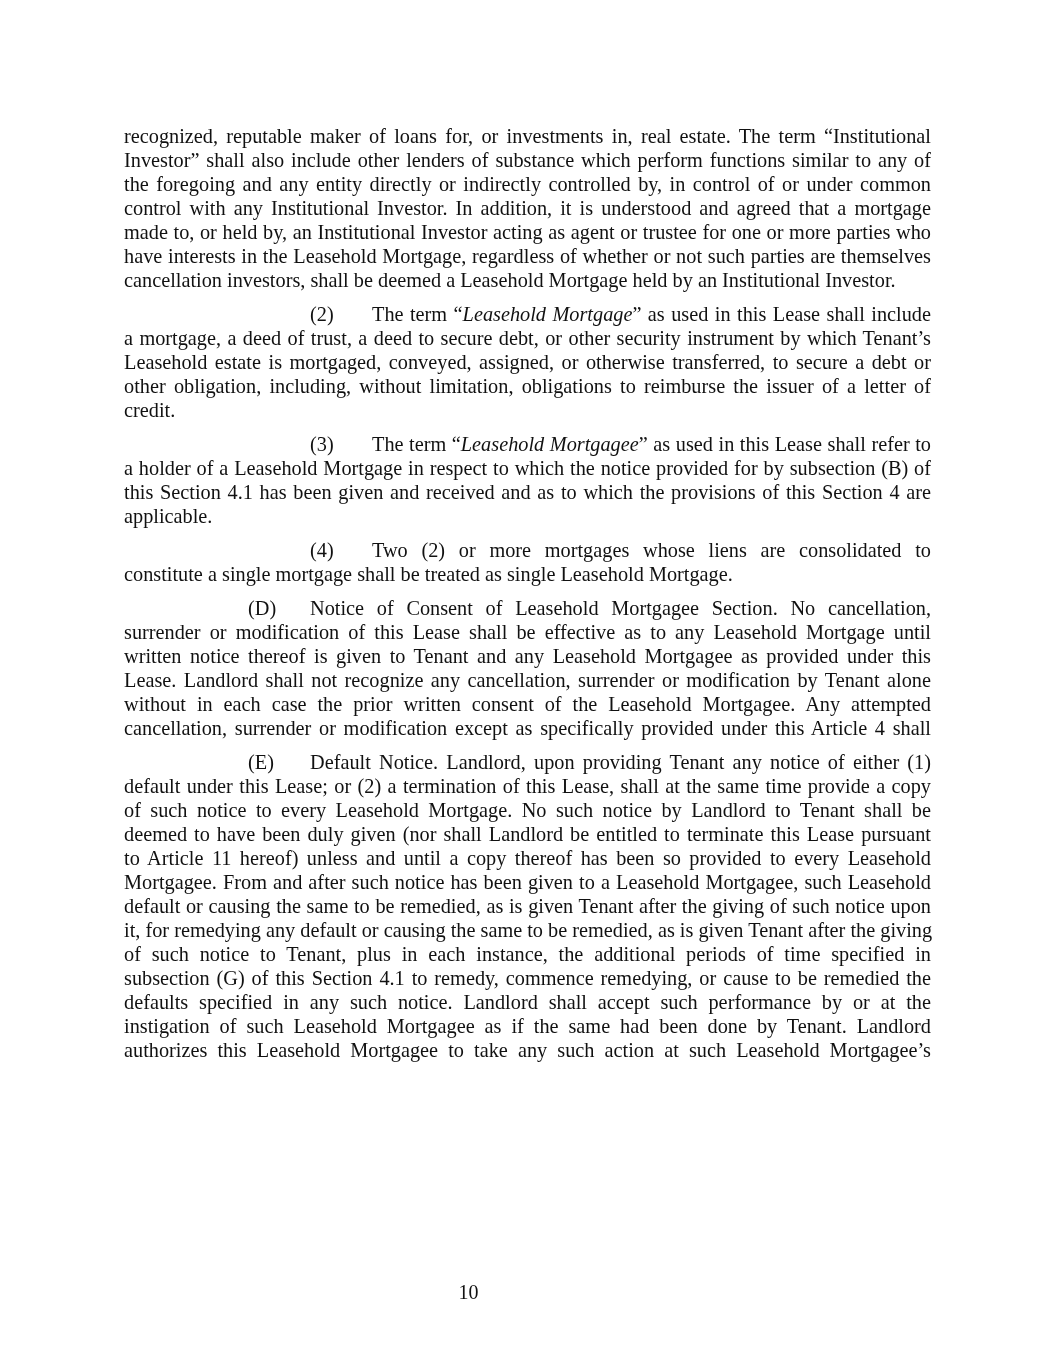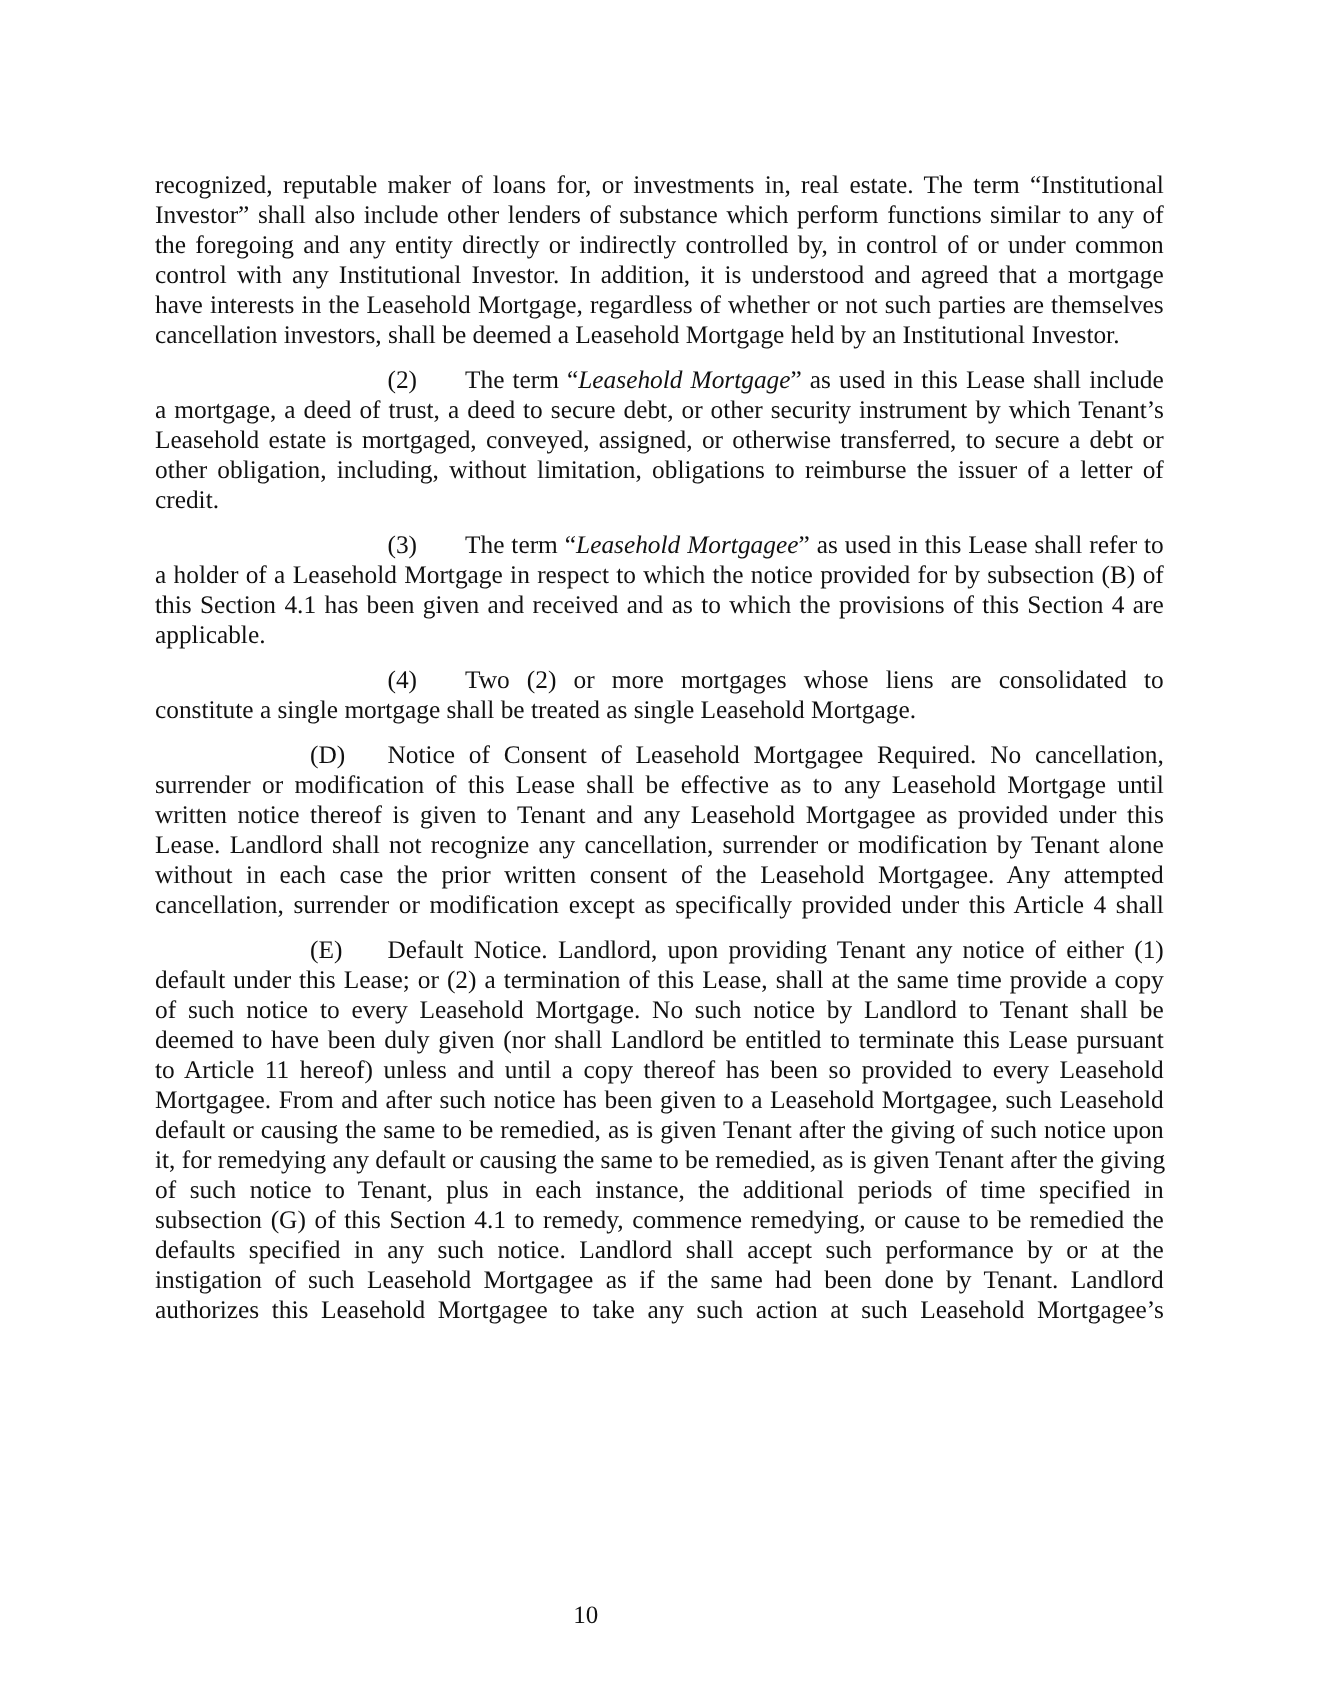--- a/index.html
+++ b/index.html
@@ -1,21 +1,21 @@
 <!DOCTYPE html>
 <html><head>
 <meta charset="utf-8">
 <style>
   html, body { margin: 0; padding: 0; background: #ffffff; }
   body { width: 1055px; height: 1365px; position: relative; overflow: hidden; }
   .page {
     position: absolute; left: 124px; top: 124px; width: 807px;
     font-family: "Liberation Serif", serif; font-size: 20.3px; color: #111111;
   }
-  .para { margin: 12px 0 10px 0; }
+  .para { margin: 0 0 10px 0; }
   .line {
     display: block; height: 24px; line-height: 24px; white-space: nowrap;
     text-align: justify; text-align-last: justify;
   }
   .line.last { text-align: left; text-align-last: left; }
   .indent1 { padding-left: 124px; }
   .indent2 { padding-left: 186px; }
   .lbl { display: inline-block; }
   .indent1 .lbl { width: 62px; }
   .indent2 .lbl { width: 62px; }
@@ -28,20 +28,21 @@
 </head>
 <body>
 
 <div class="page">
 
   <div class="para">
     <span class="line">recognized, reputable maker of loans for, or investments in, real estate.  The term “Institutional</span>
     <span class="line">Investor” shall also include other lenders of substance which perform functions similar to any of</span>
     <span class="line">the foregoing and any entity directly or indirectly controlled by, in control of or under common</span>
     <span class="line">control with any Institutional Investor.  In addition, it is understood and agreed that a mortgage</span>
+    <span class="line">made to, or held by, an Institutional Investor acting as agent or trustee for one or more parties who</span>
     <span class="line">have interests in the Leasehold Mortgage, regardless of whether or not such parties are themselves</span>
     <span class="line last">cancellation investors, shall be deemed a Leasehold Mortgage held by an Institutional Investor.</span>
   </div>
 
   <div class="para">
     <span class="line indent2"><span class="lbl">(2)</span><span>The term “</span><em>Leasehold Mortgage</em><span>” as used in this Lease shall include</span></span>
     <span class="line">a mortgage, a deed of trust, a deed to secure debt, or other security instrument by which Tenant’s</span>
     <span class="line">Leasehold estate is mortgaged, conveyed, assigned, or otherwise transferred, to secure a debt or</span>
     <span class="line">other obligation, including, without limitation, obligations to reimburse the issuer of a letter of</span>
     <span class="line last">credit.</span>
@@ -53,21 +54,21 @@
     <span class="line">this Section 4.1 has been given and received and as to which the provisions of this Section 4 are</span>
     <span class="line last">applicable.</span>
   </div>
 
   <div class="para">
     <span class="line indent2"><span class="lbl">(4)</span><span>Two (2) or more mortgages whose liens are consolidated to</span></span>
     <span class="line last">constitute a single mortgage shall be treated as single Leasehold Mortgage.</span>
   </div>
 
   <div class="para">
-    <span class="line indent1"><span class="lbl">(D)</span><span>Notice of Consent of Leasehold Mortgagee Required.  No cancellation,</span></span>
+    <span class="line indent1"><span class="lbl">(D)</span><span>Notice of Consent of Leasehold Mortgagee Section.  No cancellation,</span></span>
     <span class="line">surrender or modification of this Lease shall be effective as to any Leasehold Mortgage until</span>
     <span class="line">written notice thereof is given to Tenant and any Leasehold Mortgagee as provided under this</span>
     <span class="line">Lease.  Landlord shall not recognize any cancellation, surrender or modification by Tenant alone</span>
     <span class="line">without in each case the prior written consent of the Leasehold Mortgagee.  Any attempted</span>
     <span class="line">cancellation, surrender or modification except as specifically provided under this Article 4 shall</span>
   </div>
 
   <div class="para">
     <span class="line indent1"><span class="lbl">(E)</span><span>Default Notice.  Landlord, upon providing Tenant any notice of either (1)</span></span>
     <span class="line">default under this Lease; or (2) a termination of this Lease, shall at the same time provide a copy</span>

